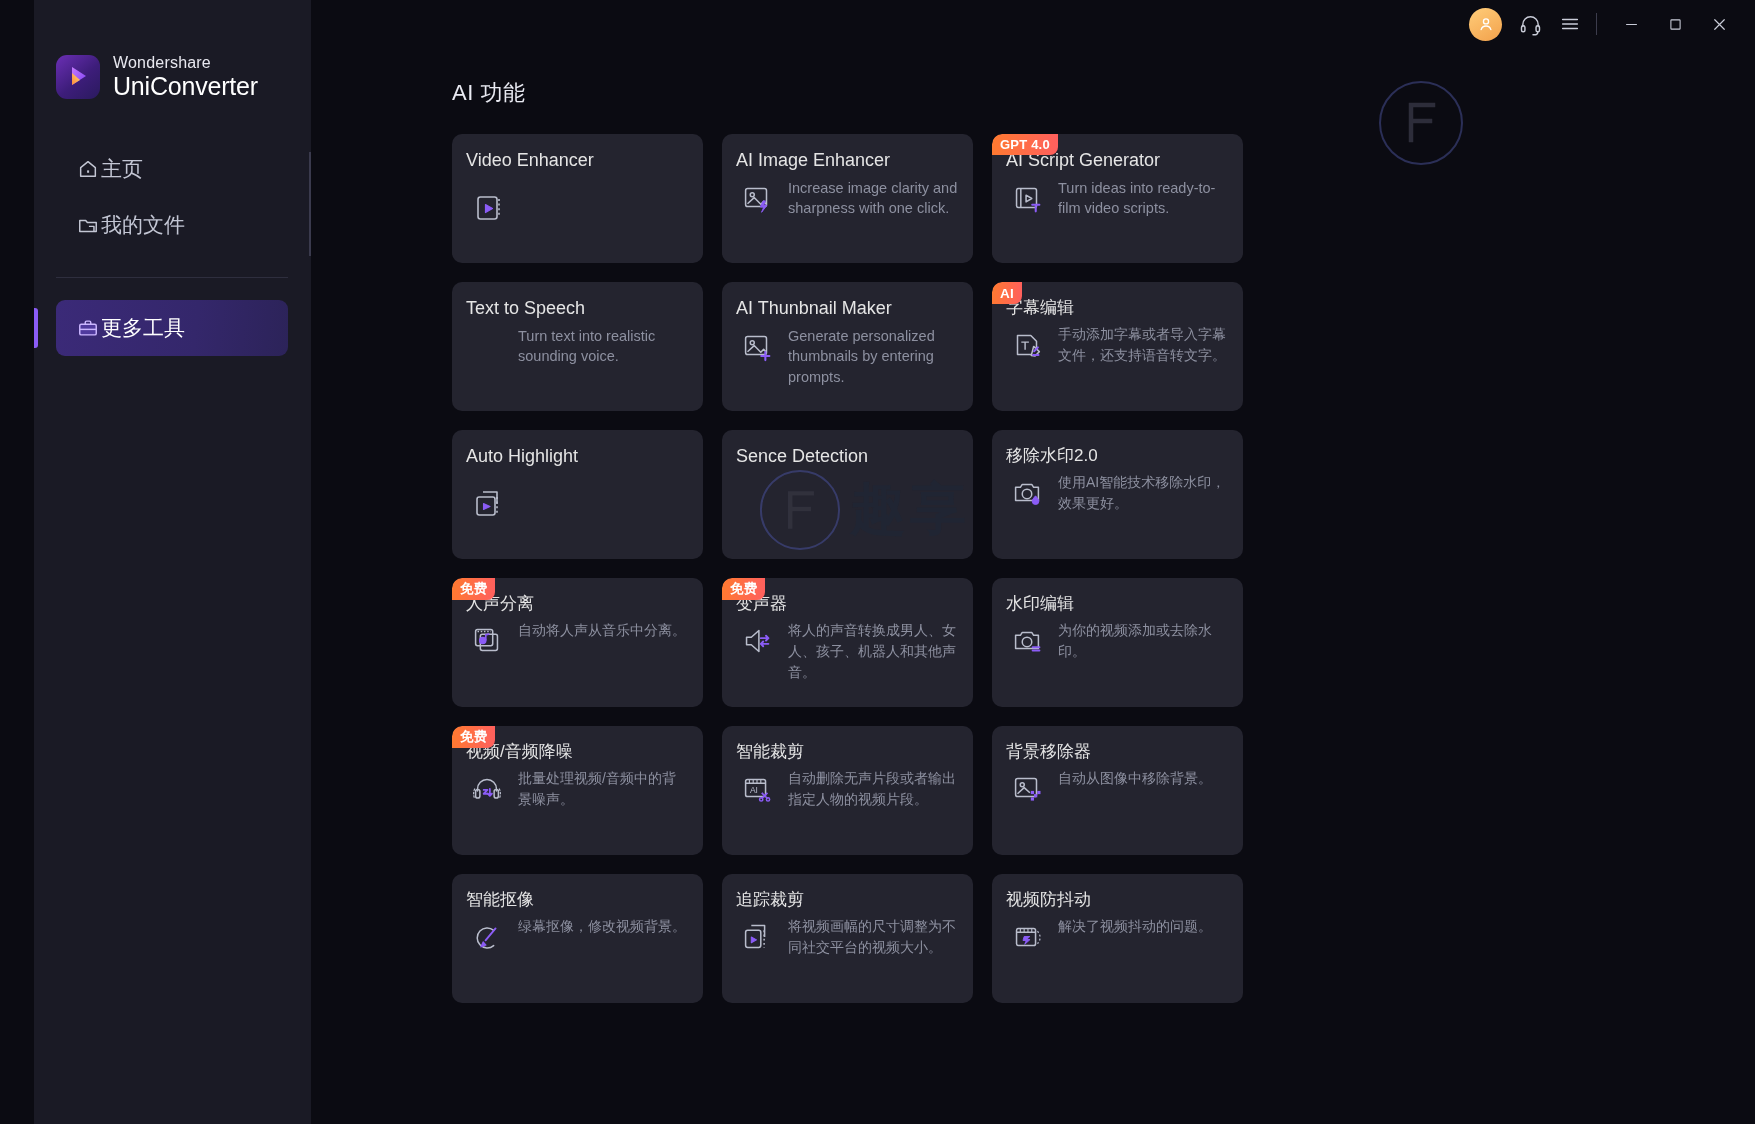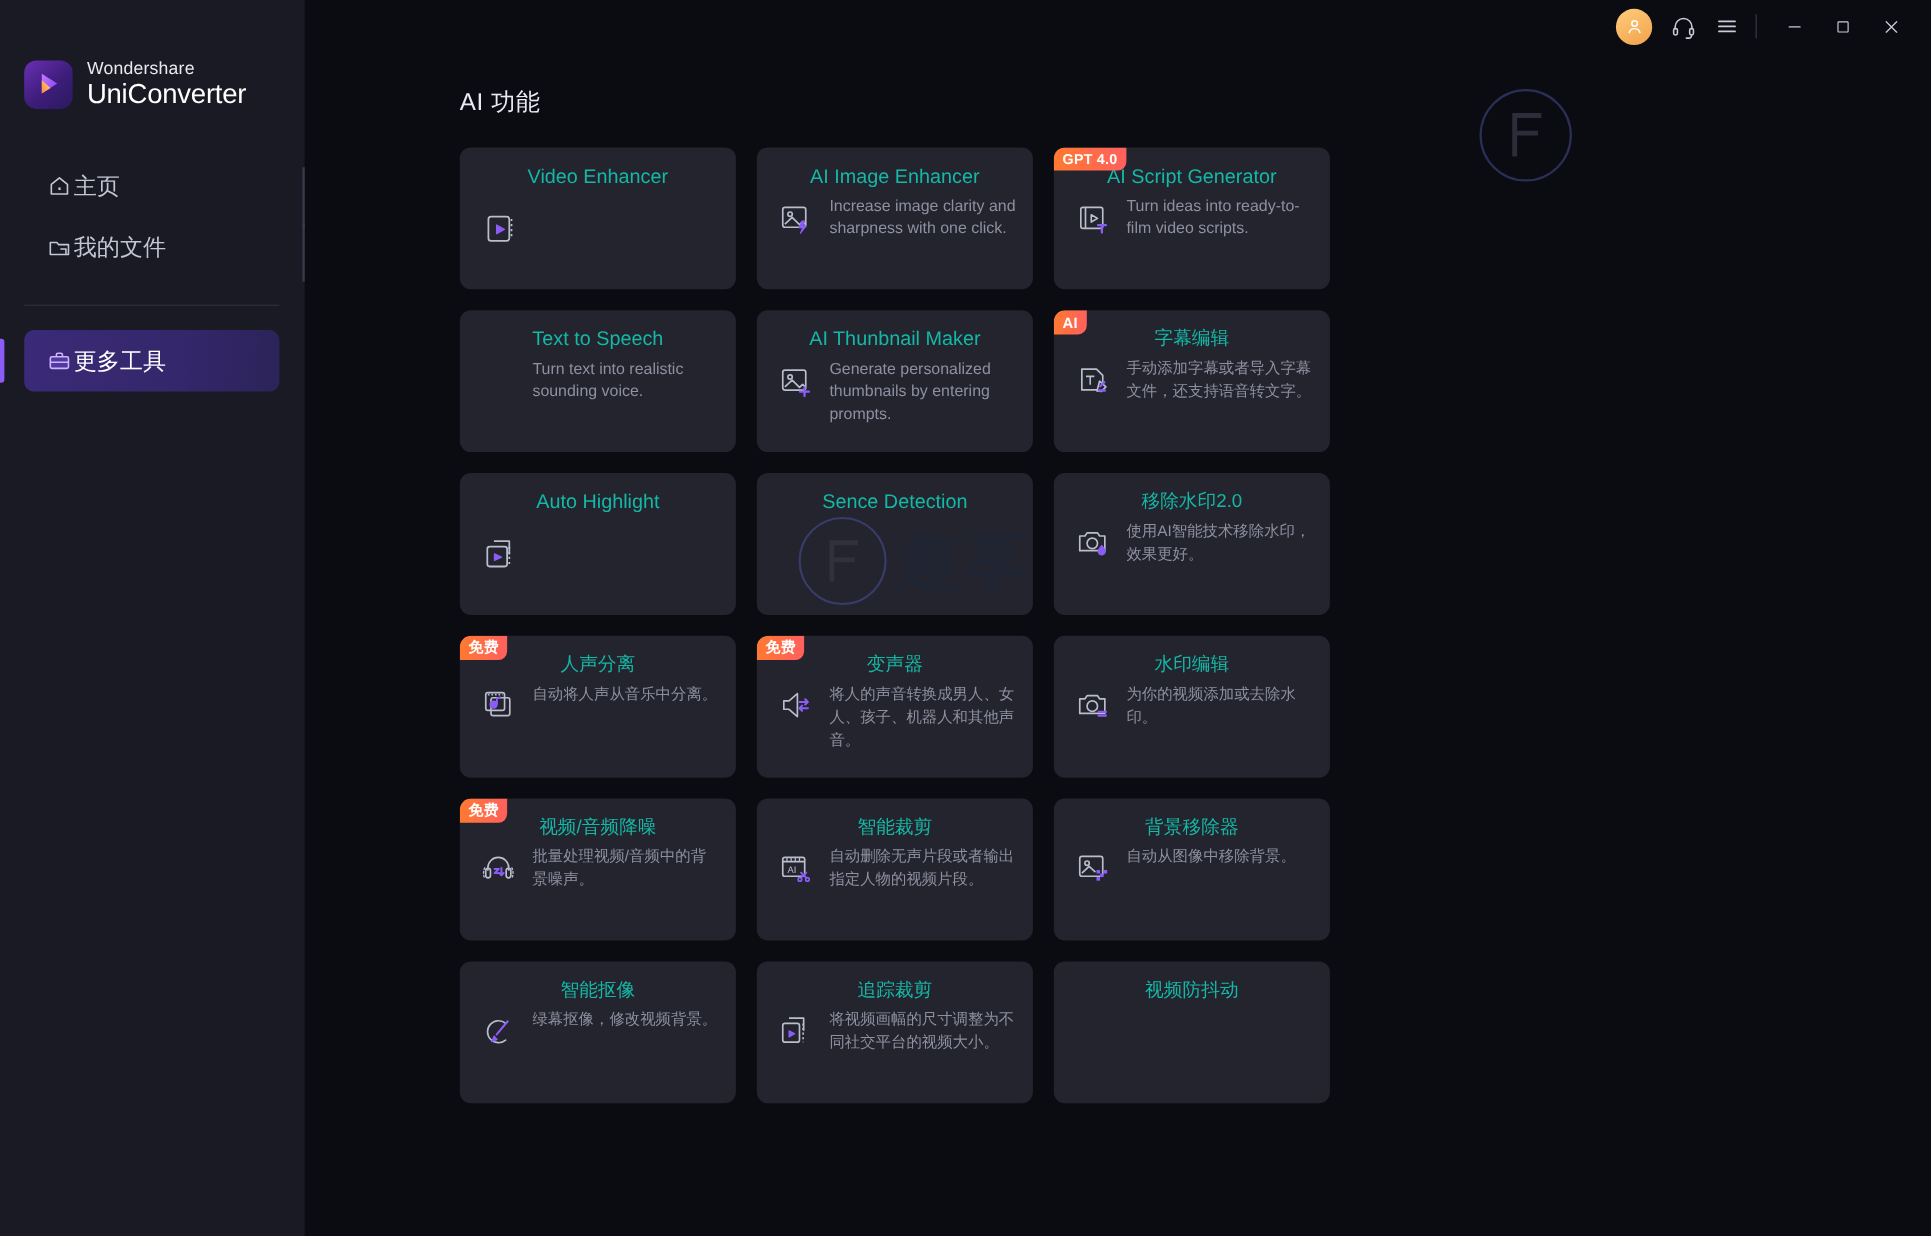--- a/index.html
+++ b/index.html
@@ -11,20 +11,21 @@
     background: #0b0b12;
     font-family: "Liberation Sans", "DejaVu Sans", sans-serif;
   }
 
   #app {
     position: relative;
     width: 1755px;
     height: 1124px;
     display: flex;
     background: #0b0b12;
+    padding-left: 34px;
   }
 
   
   .sidebar {
     width: 277px;
     height: 100%;
     background: #1a1a25;
     flex: 0 0 277px;
     position: relative;
     z-index: 5;
@@ -194,22 +195,22 @@
   .card-inner {
     position: relative;
     height: 100%;
     padding: 16px 14px 10px 14px;
     display: flex;
     flex-direction: column;
   }
 
   .card-title {
     font-size: 18px;
-    color: #14b8a6;
-    text-align: center;
+    color: #e5e5e5;
+    text-align: left;
     line-height: 1.2;
     margin-bottom: 6px;
     white-space: nowrap;
   }
   .card-title.cn { font-size: 17px; }
 
   .card-body {
     display: flex;
     align-items: flex-start;
     gap: 10px;
@@ -691,19 +692,31 @@
                 </svg>
               </div>
               <div class="card-desc cn">将视频画幅的尺寸调整为不同社交平台的视频大小。</div>
             </div>
           </div>
         </div>
 
         <div class="card">
           <div class="card-inner">
             <div class="card-title cn">视频防抖动</div>
+            <div class="card-body">
+              <div class="card-icon">
+                <svg width="38" height="38" viewBox="0 0 40 40" fill="none" stroke="#b9bdcc" stroke-width="1.6" stroke-linejoin="round">
+                  <rect x="9" y="11" width="20" height="18" rx="2"></rect>
+                  <path d="M9 15 H29"></path>
+                  <path d="M13 11 V15 M17 11 V15 M21 11 V15 M25 11 V15" stroke-width="1.2"></path>
+                  <path d="M31 14 a9 9 0 0 1 0 13" stroke-dasharray="2 2.2" stroke-width="1.3"></path>
+                  <path d="M17 19.5 h6 l-3.4 3.2 h3.6 l-5.6 5 1.6 -4 h-3.4 Z" fill="#8b5cf6" stroke="#8b5cf6" stroke-width="1"></path>
+                </svg>
+              </div>
+              <div class="card-desc cn">解决了视频抖动的问题。</div>
+            </div>
           </div>
         </div>
 
       </div>
     </div>
   </section>
 </div>
 
 </body></html>

